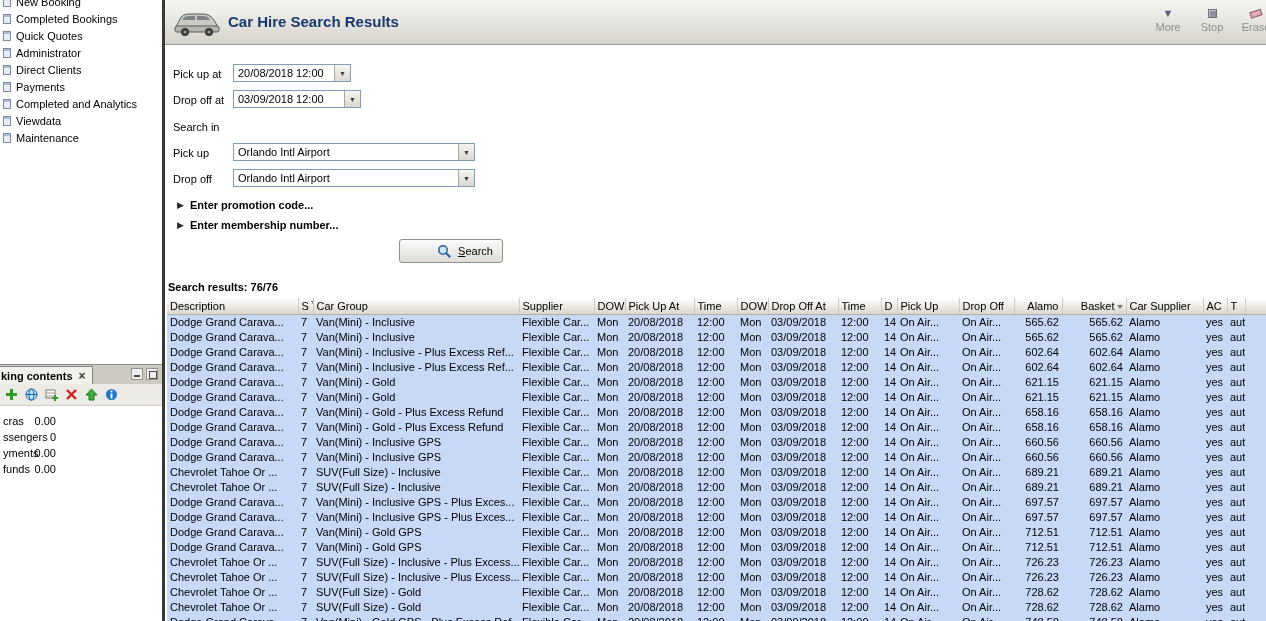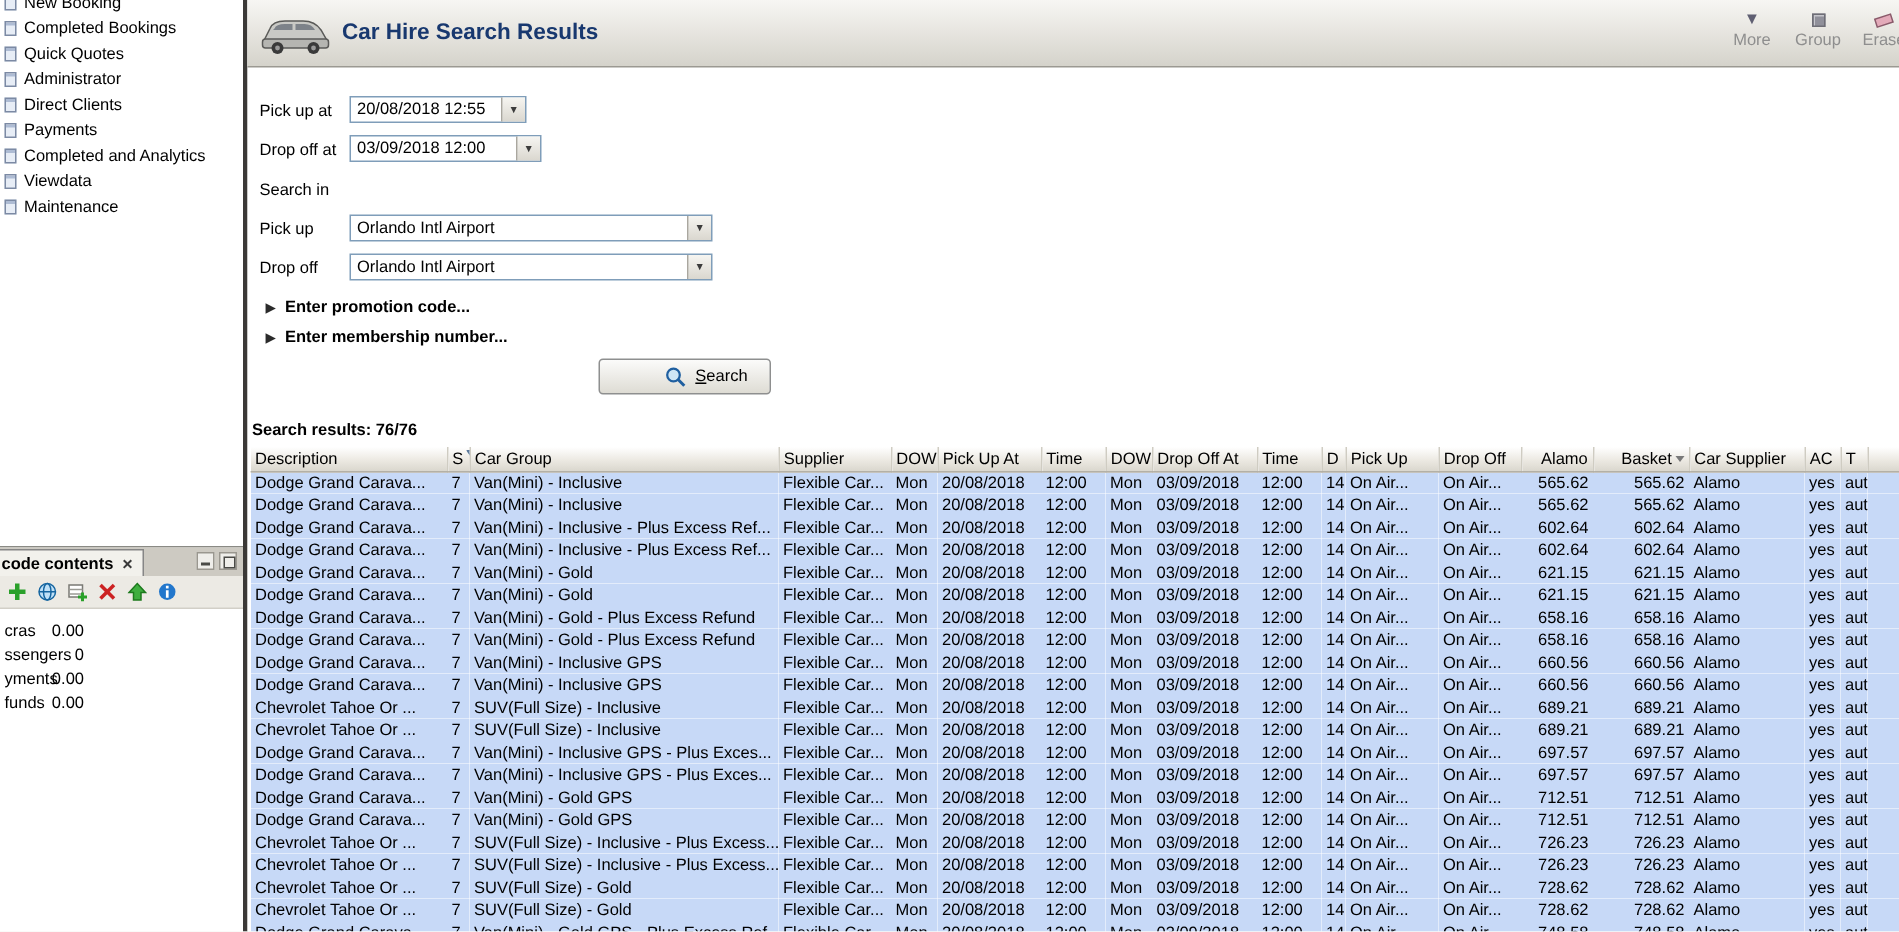--- a/index.html
+++ b/index.html
@@ -56,21 +56,21 @@
                display:flex; align-items:center; justify-content:center; font-size:7px; color:#3c3c3c; }
 
   .tabs { position:absolute; left:68px; top:117px; display:flex; align-items:center; }
   .tab { padding:2px 5px; cursor:default; }
   .tab.sel { background:#f5f4ef; border:1px solid #8b8b85; }
   .tab + .tab { margin-left:8px; }
 
   .expander { position:absolute; left:12px; display:flex; align-items:center; gap:6px; font-weight:bold; cursor:default; }
   .expander .arrow { font-size:9px; color:#2b2b2b; }
 
-  .search-btn { position:absolute; left:234px; top:239px; width:115px; height:24px; border:1px solid #8e8f8f; border-radius:3px;
+  .search-btn { position:absolute; left:234px; top:239px; width:104px; height:24px; border:1px solid #8e8f8f; border-radius:3px;
                 background:linear-gradient(#fbfbfa,#dedcd4); display:flex; align-items:center; justify-content:center; gap:6px; cursor:default;padding-left:28px; }
   .mnemonic { display:inline-block; }
   .mnemonic::first-letter { text-decoration:underline; }
 
   .results-summary { position:absolute; left:3px; top:281px; font-weight:bold; }
 
   
   .table-wrap { position:absolute; left:2px; top:298px; width:1140px; height:323px; overflow:hidden; background:#fff; }
   table { border-collapse:collapse; table-layout:fixed; width:1103px; }
   th { height:16px; padding:0 3px; font-weight:normal; text-align:left; white-space:nowrap; overflow:hidden;
@@ -129,21 +129,21 @@
 
       <li>
         <span class="doc-icon"></span>
         <span>Maintenance</span>
       </li>
     </ul>
 
   <div class="bc-panel">
     <div class="bc-tabbar">
       <div class="bc-tab">
-        <span>code contents</span>
+        <span>king contents</span>
         <span class="bc-close">×</span>
       </div>
       <div class="bc-winbtns">
         <span class="win-btn min"></span>
         <span class="win-btn max"></span>
       </div>
     </div>
     <div class="bc-toolbar">
       <svg width="13" height="13">
           <rect x="5" y="1" width="3" height="11" fill="#2aa02a"></rect>
@@ -218,36 +218,36 @@
       <div class="action">
         <div class="ico">
             <span class="more-glyph">▼</span>
           </div>
         <div>More</div>
       </div>
       <div class="action">
         <div class="ico">
             <span class="stop-glyph"></span>
           </div>
-        <div>Group</div>
+        <div>Stop</div>
       </div>
       <div class="action">
         <div class="ico">
           <svg width="14" height="12">
               <rect x="1.5" y="3" width="11" height="5.5" transform="rotate(-18 7 6)" fill="#e3aab9" stroke="#8a5a6a"></rect>
             </svg>
         </div>
         <div>Erase</div>
       </div>
     </div>
   </div>
 
   <div class="form-label" style="top:68px">Pick up at</div>
   <div class="combo" style="left:68px; top:64px; width:118px;">
-    <span class="val">20/08/2018 12:55</span>
+    <span class="val">20/08/2018 12:00</span>
     <span class="dd">▼</span>
   </div>
 
   <div class="form-label" style="top:94px">Drop off at</div>
   <div class="combo" style="left:68px; top:90px; width:128px;">
     <span class="val">03/09/2018 12:00</span>
     <span class="dd">▼</span>
   </div>
 
   <div class="form-label" style="top:121px">Search in</div>

